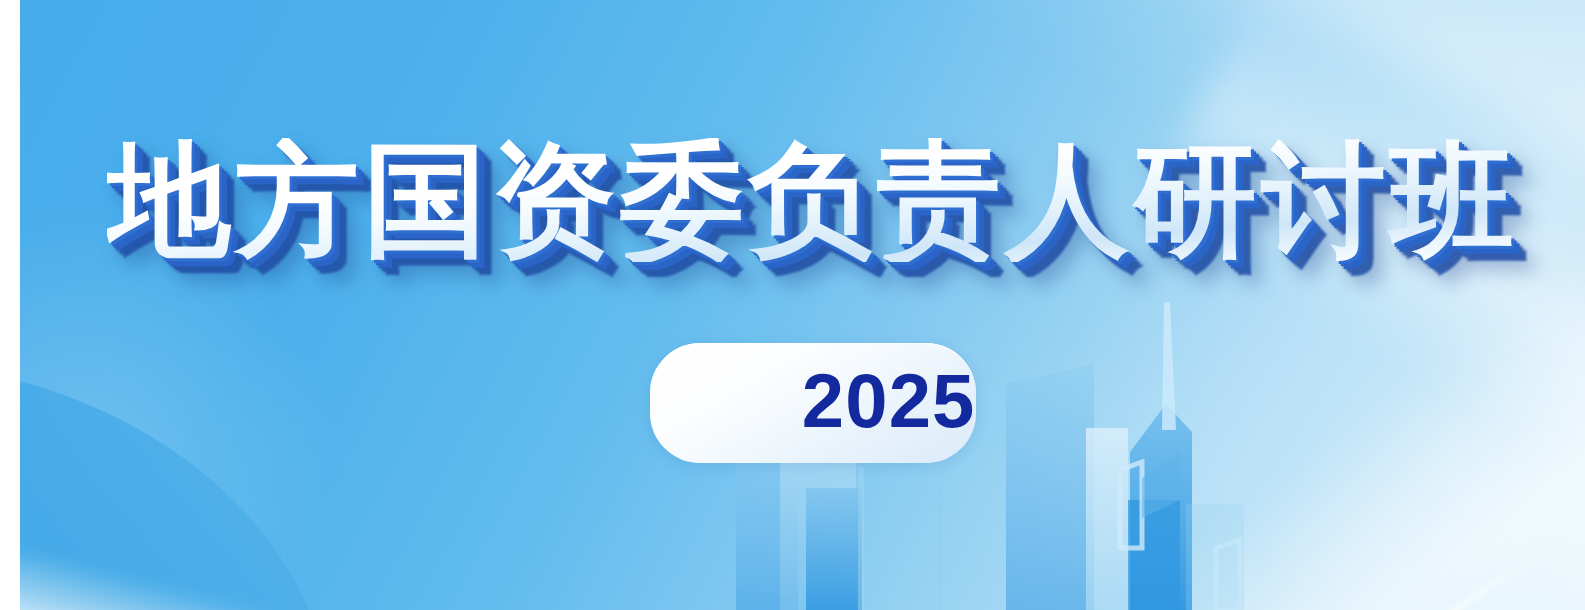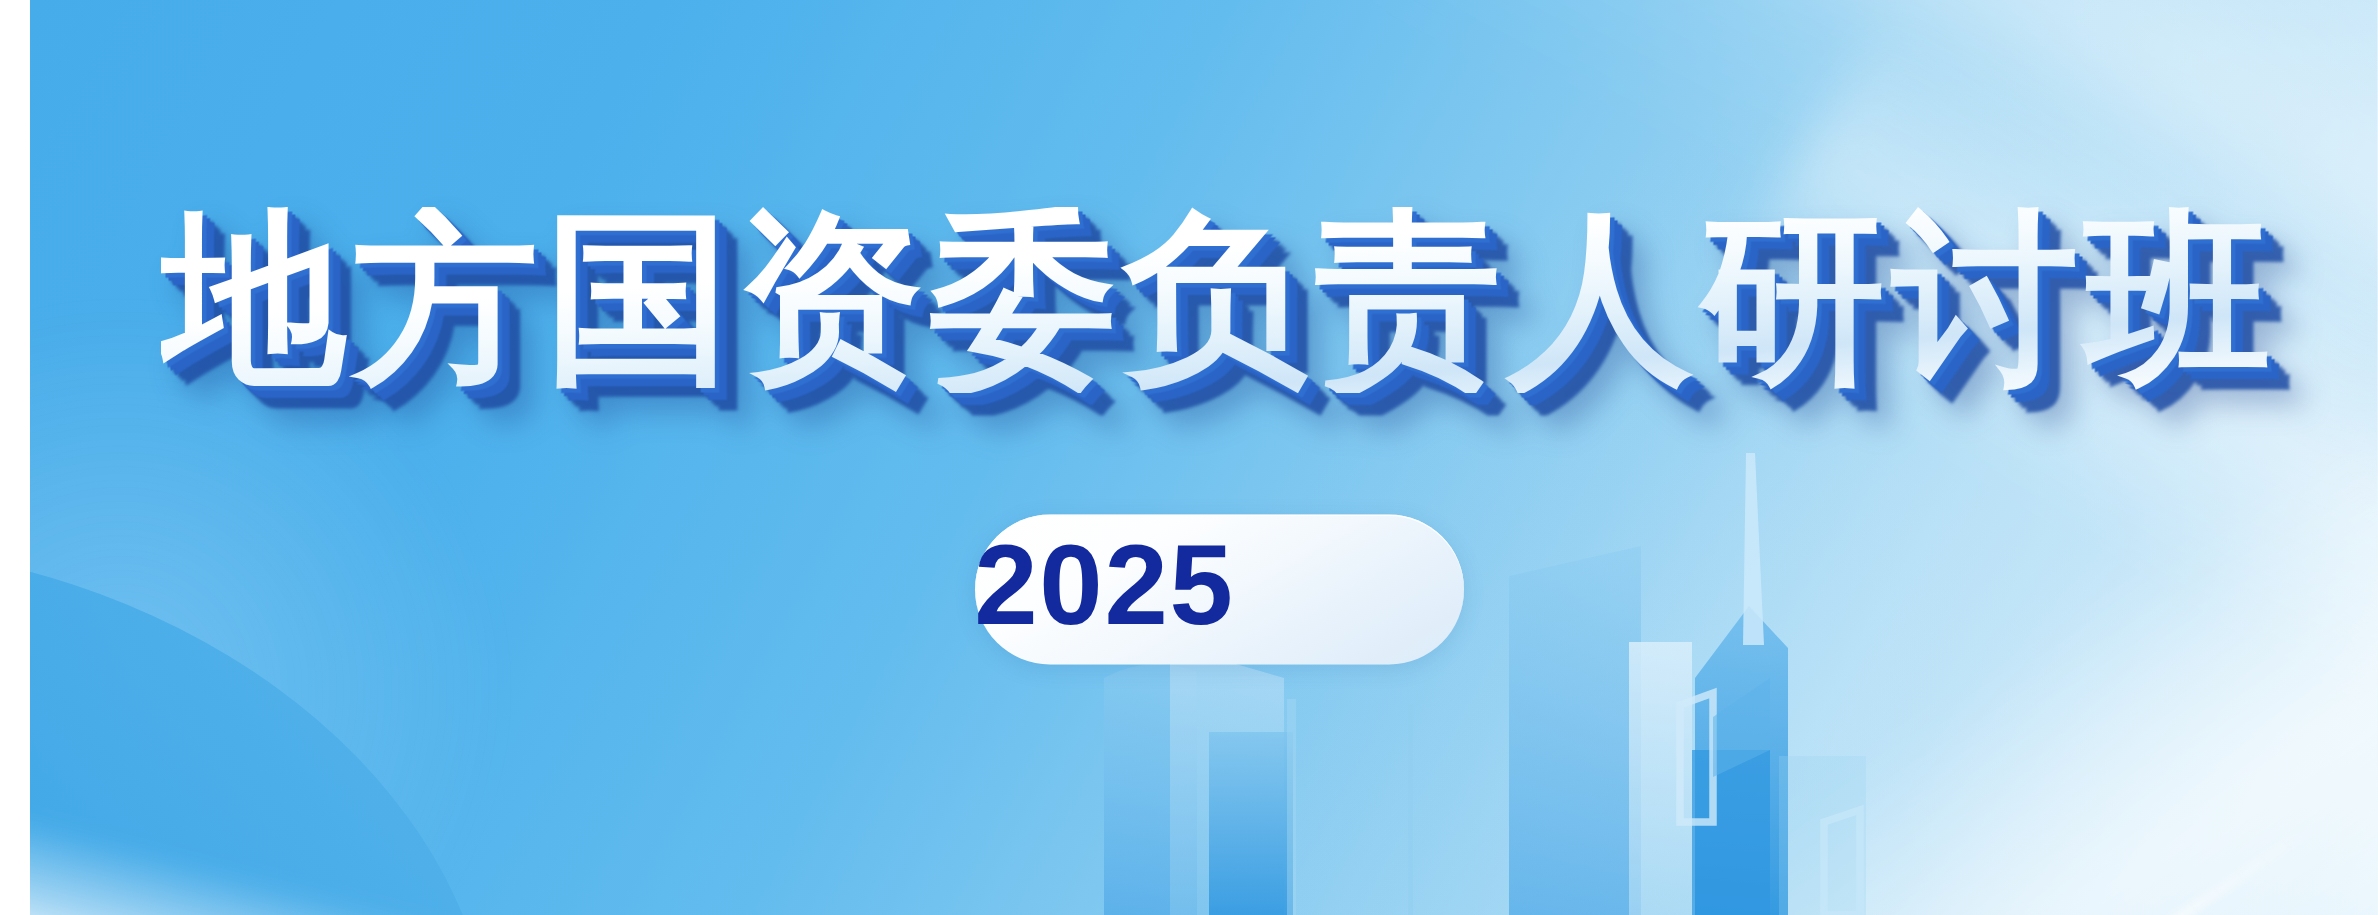--- a/index.html
+++ b/index.html
@@ -179,23 +179,23 @@
   .pill-wrap {
     position: absolute;
     left: 0;
     right: 0;
     top: 343px;
     text-align: center;
   }
   .pill {
     display: inline-flex;
     align-items: center;
-    justify-content: flex-start;
+    justify-content: flex-end;
     width: 326px;
-    height: 100px;
+    height: 120px;
     border-radius: 50px;
     background: linear-gradient(150deg,
         #ffffff 0%,
         #fdfeff 28%,
         #f2f8fd 52%,
         #e6f1fb 74%,
         #dcebf9 100%);
     box-shadow:
       0 3px 14px rgba(40,100,170,0.16),
       inset 0 1px 0 rgba(255,255,255,0.9);

